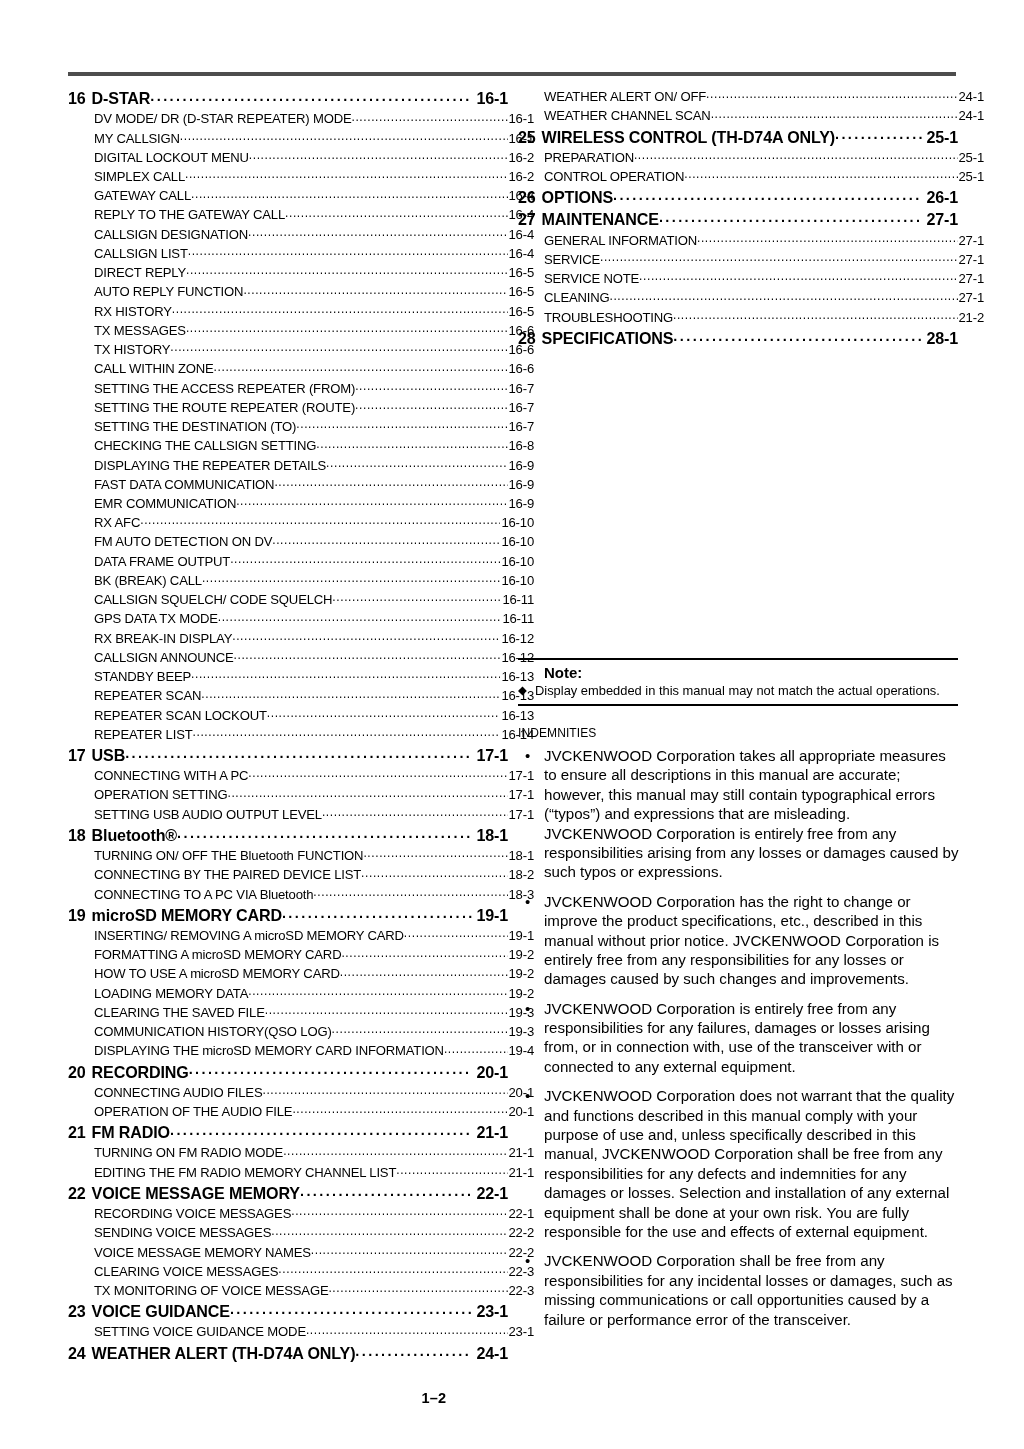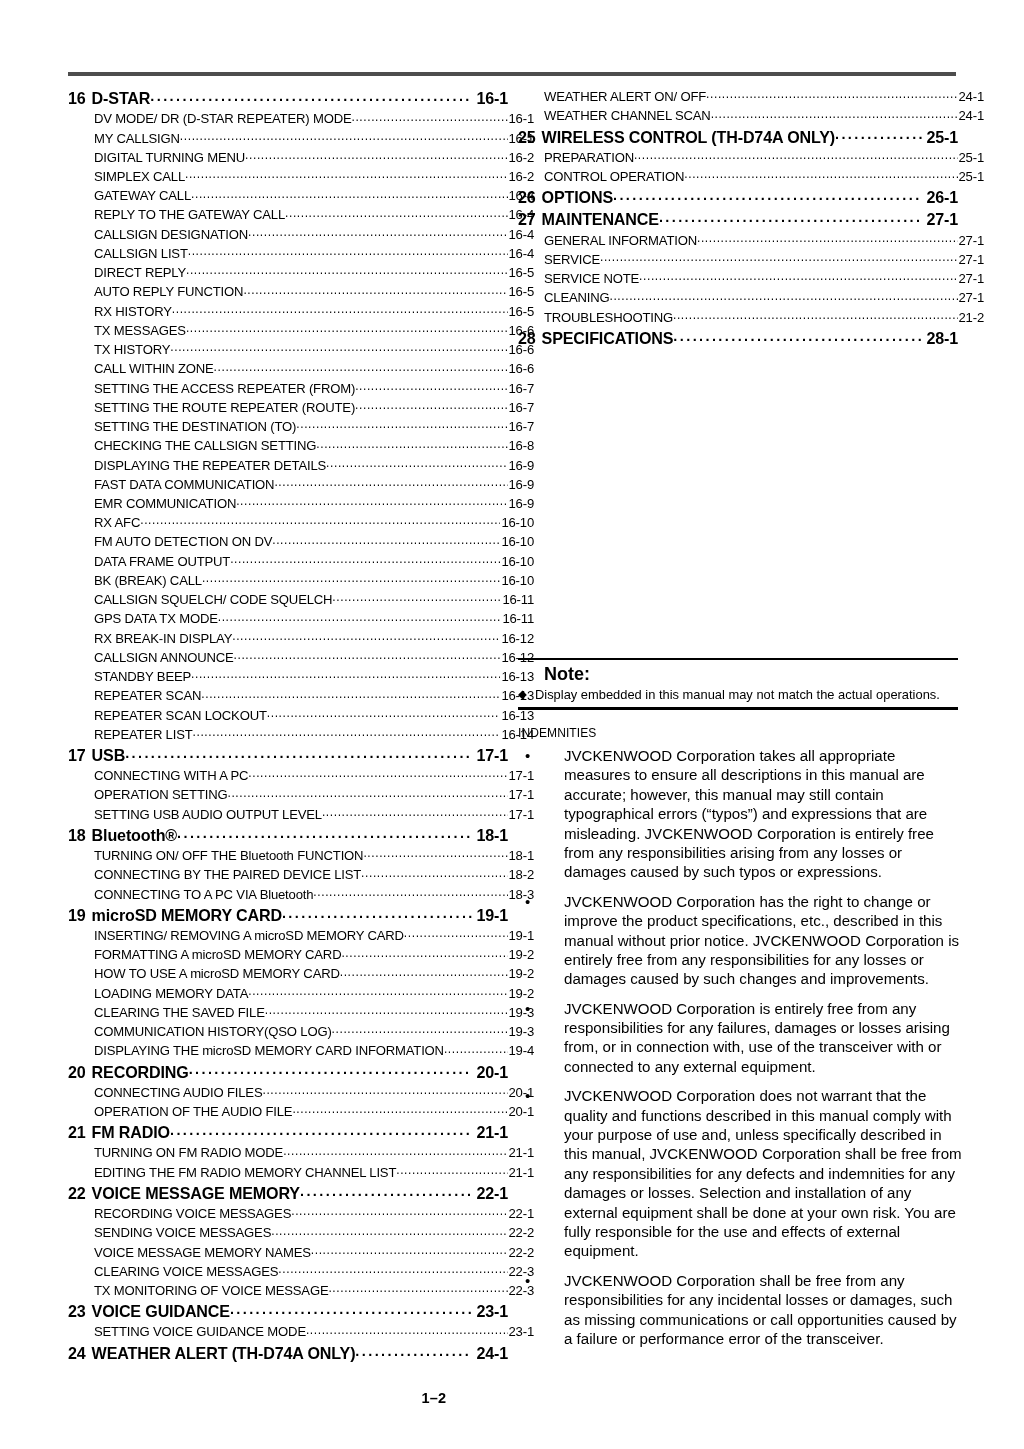--- a/index.html
+++ b/index.html
@@ -107,21 +107,21 @@
     left: 518px;
     top: 658px;
     width: 440px;
   }
   .rule-thick {
     width: 100%;
     height: 2.4px;
     background: #000;
   }
   .note-title {
-    font-size: 18px;
+    font-size: 15px;
     font-weight: 700;
     margin-top: 4px;
     line-height: 1.18;
     padding-left: 26px;
   }
   .note-item {
     display: flex;
     align-items: flex-start;
     font-size: 12.9px;
     line-height: 1.22;
@@ -158,21 +158,21 @@
   }
   .indem-bullet {
     flex: 0 0 auto;
     width: 26px;
     font-size: 15px;
     line-height: 1.285;
     text-align: left;
     padding-left: 7px;
     box-sizing: border-box;
   }
-  .indem-text { flex: 1 1 auto; margin-left: 20px; }
+  .indem-text { flex: 1 1 auto; }
 
   
   .fw-box {
     position: absolute;
     left: 529px;
     top: 1300px;
     width: 416px;
     border: 1.6px solid #000;
     border-radius: 9px;
     padding: 8px 10px 9px 10px;
@@ -219,21 +219,21 @@
         <span class="toc-label">DV MODE/ DR (D-STAR REPEATER) MODE</span>
         <span class="toc-leader"></span>
         <span class="toc-page">16-1</span>
       </div>
       <div class="toc-row sub">
         <span class="toc-label">MY CALLSIGN</span>
         <span class="toc-leader"></span>
         <span class="toc-page">16-1</span>
       </div>
       <div class="toc-row sub">
-        <span class="toc-label">DIGITAL TURNING MENU</span>
+        <span class="toc-label">DIGITAL LOCKOUT MENU</span>
         <span class="toc-leader"></span>
         <span class="toc-page">16-2</span>
       </div>
       <div class="toc-row sub">
         <span class="toc-label">SIMPLEX CALL</span>
         <span class="toc-leader"></span>
         <span class="toc-page">16-2</span>
       </div>
       <div class="toc-row sub">
         <span class="toc-label">GATEWAY CALL</span>

